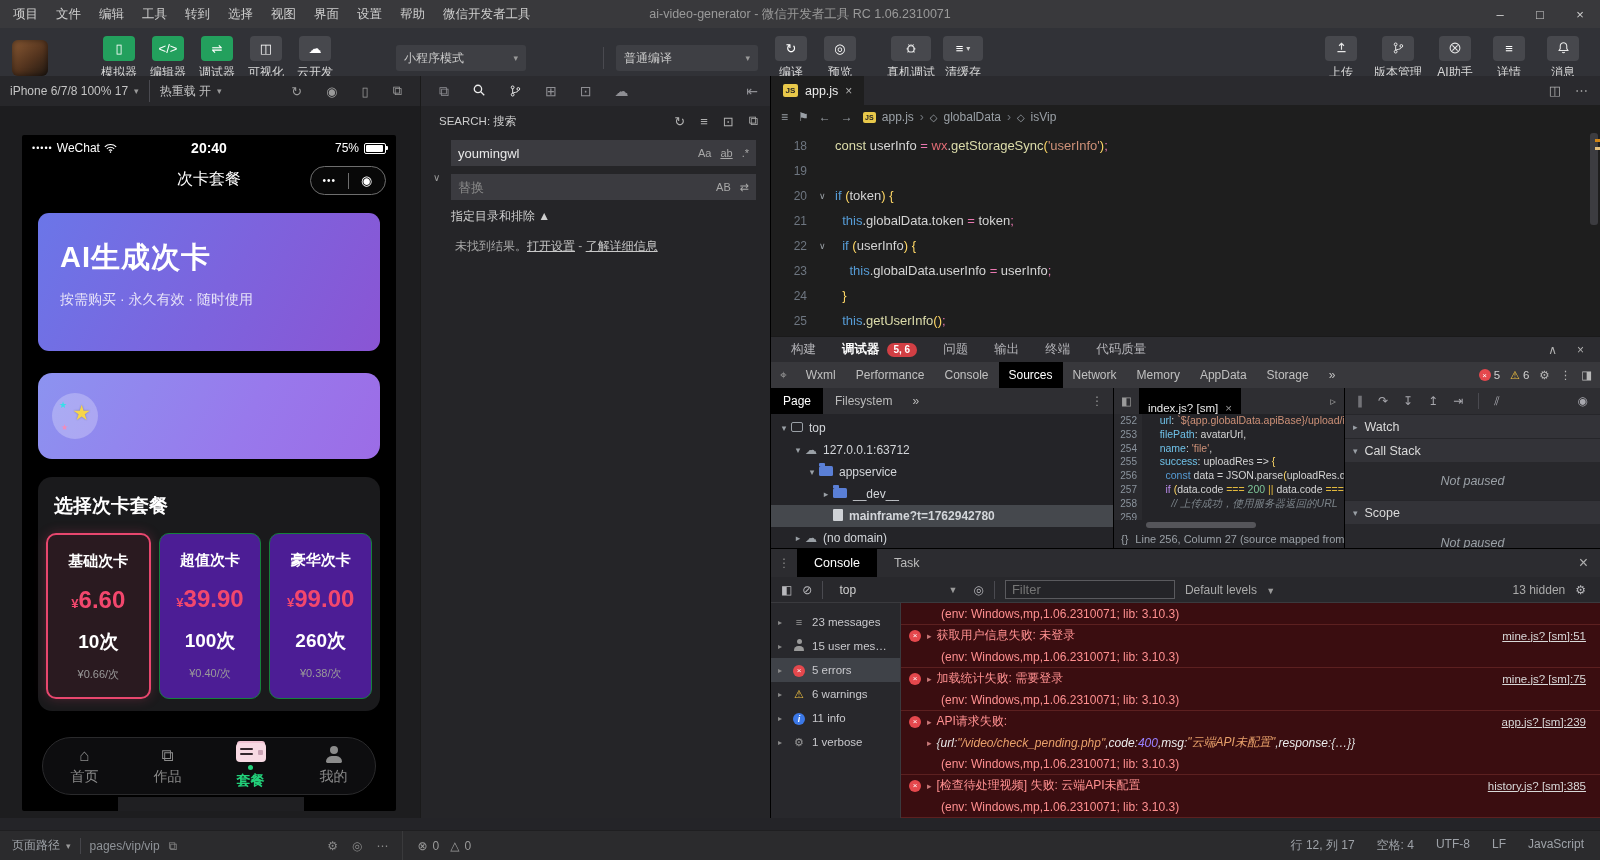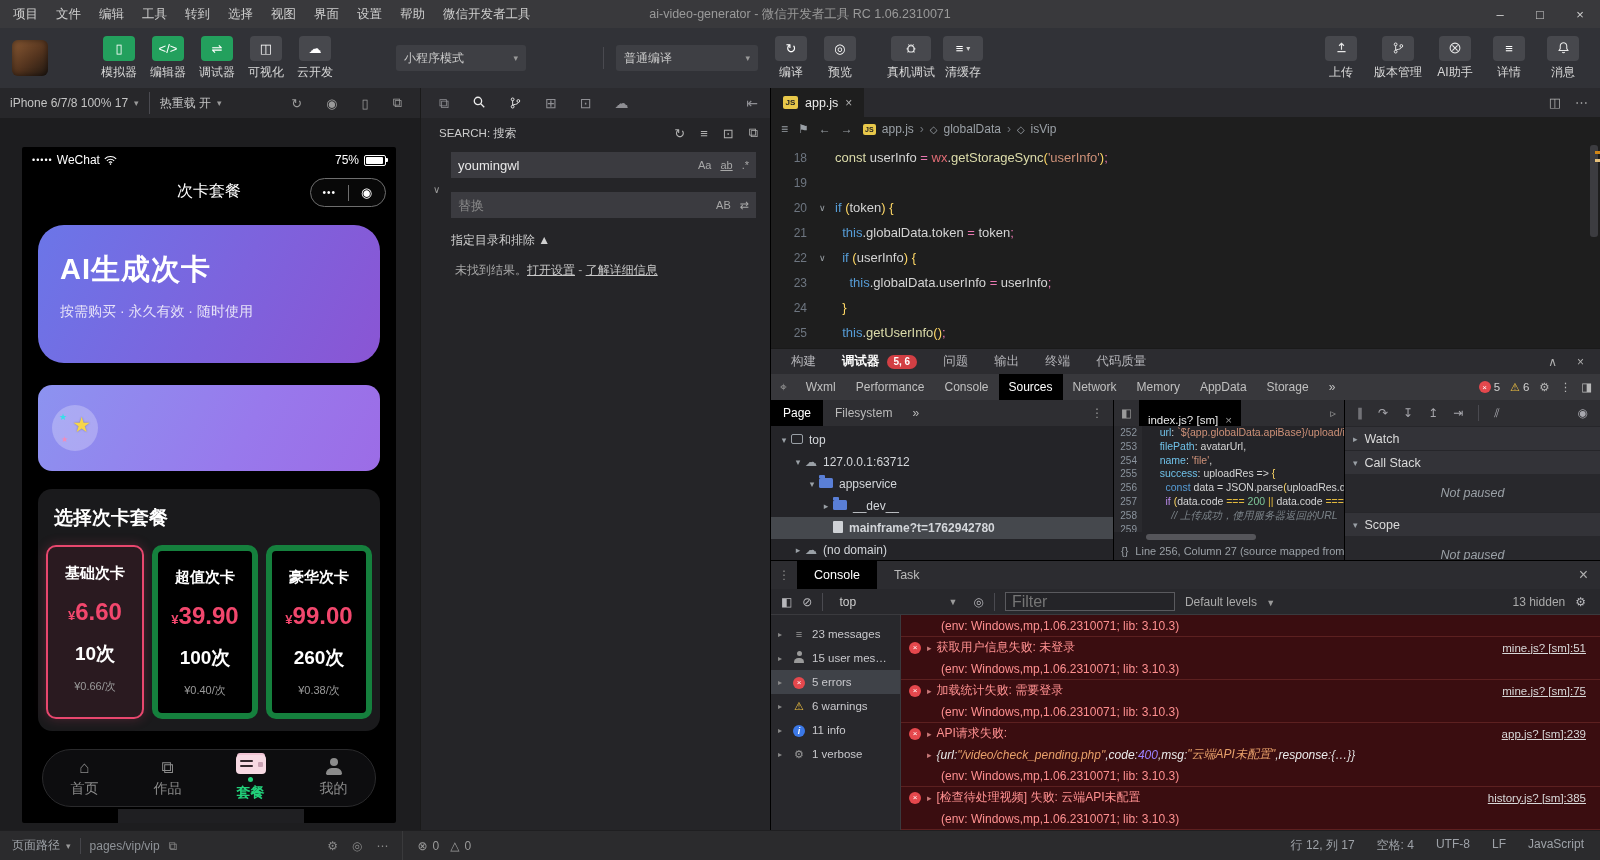--- a/index.html
+++ b/index.html
@@ -22,21 +22,21 @@
   .tbtn.wide .ibox{width:40px}
   .tbtn .ibox.green{background:#23a05d}
   .tbtn .ibox.gray{background:#47484d}
   .tbtn .lbl{font-size:12px;color:#d8d8d8;margin-top:3px;white-space:nowrap}
   .tb-group{display:flex;gap:7px}
   .tb-select{height:26px;background:#3e3f44;border-radius:3px;display:flex;align-items:center;justify-content:space-between;padding:0 8px;font-size:12px;color:#c8c8c8}
   .vdiv{width:1px;height:22px;background:#4a4a50;display:inline-block}
   .crt{font-size:9px;color:#9a9a9a;margin-left:6px}
 
   
-  .main{position:absolute;left:0;top:88px;right:0;height:742px}
+  .main{position:absolute;left:0;top:76px;right:0;height:742px}
   .sim{position:absolute;left:0;top:0;width:420px;height:742px;background:#1d1d1f}
   .sim-tb{height:30px;background:#27272a;display:flex;align-items:center;font-size:12px;color:#c4c4c4;padding:0 10px;gap:10px}
   .sim-icons{margin-left:auto;display:flex;gap:24px;color:#9a9a9a;font-size:13px;padding-right:8px}
 
   
   .phone{position:absolute;left:22px;top:59px;width:374px;height:676px;background:#000;border-radius:2px;overflow:hidden}
   .ph-status{height:26px;display:flex;align-items:center;justify-content:space-between;padding:0 10px;color:#fff;position:relative}
   .ph-sig{font-size:9px;letter-spacing:1px}
   .ph-carrier{font-size:12px;margin:0 4px}
   .ph-time{position:absolute;left:0;right:0;text-align:center;font-size:14px;font-weight:bold}
@@ -44,35 +44,35 @@
   .bat{width:22px;height:11px;border:1px solid #fff;border-radius:2px;position:relative}
   .bat::before{content:"";position:absolute;left:1px;top:1px;bottom:1px;width:17px;background:#fff;border-radius:1px}
   .bat::after{content:"";position:absolute;right:-3px;top:2.5px;width:2px;height:4px;background:#fff;border-radius:0 1px 1px 0}
   .ph-nav{height:40px;position:relative}
   .ph-title{position:absolute;left:0;right:0;top:8px;text-align:center;color:#fff;font-size:16px}
   .capsule{position:absolute;right:10px;top:5px;width:76px;height:29px;border:1px solid #6e6e6e;border-radius:15px;display:flex;align-items:center;color:#fff;background:rgba(20,20,20,.4)}
   .capsule .dots{flex:1;text-align:center;font-size:10px;letter-spacing:1px}
   .capsule .cdiv{width:1px;height:16px;background:#6e6e6e}
   .capsule .circ{flex:1;text-align:center;font-size:13px}
   .ph-body{padding:12px 16px 0}
-  .hero{height:138px;border-radius:26px;background:linear-gradient(118deg,#6b76e8 0%,#7d63dd 55%,#8a55d4 100%);padding:25px 22px;margin-bottom:22px}
+  .hero{height:138px;border-radius:11px;background:linear-gradient(118deg,#6b76e8 0%,#7d63dd 55%,#8a55d4 100%);padding:25px 22px;margin-bottom:22px}
   .hero h1{color:#fff;font-size:29px;font-weight:bold;letter-spacing:1px}
   .hero p{color:#e6e2f8;font-size:14px;margin-top:13px}
   .balance{height:86px;border-radius:14px;background:linear-gradient(118deg,#8c93f0 0%,#9879ec 60%,#9c6ce6 100%);display:flex;align-items:center;padding:0 14px;margin-bottom:18px}
   .b-ic{width:46px;height:46px;border-radius:50%;background:rgba(255,255,255,.25);position:relative;flex:none;margin-right:14px}
   .b-ic .s1{position:absolute;right:7px;top:8px;color:#f7d54a;font-size:21px;text-shadow:0 0 2px #00000055}
   .b-ic .s2{position:absolute;left:7px;top:7px;color:#35e0e8;font-size:9px}
   .b-ic .s3{position:absolute;left:9px;bottom:7px;color:#f58bb8;font-size:8px}
   .b-col .bl{color:#ecebfa;font-size:12px}
   .b-col .bv{color:#fff;font-size:24px;font-weight:bold;line-height:1.15}
   .b-col .bd{color:#e8e4f8;font-size:11px;margin-top:1px}
   .packages{background:#1a1a1c;border-radius:14px;padding:14px 8px 12px}
   .pk-title{color:#fff;font-size:19px;font-weight:bold;margin:2px 0 14px 8px}
   .pk-grid{display:flex;gap:8px}
-  .pkg{flex:1;border:6px solid #15803d;background:#000000;border-radius:10px;padding:17px 2px 15px;text-align:center}
+  .pkg{flex:1;border:1px solid #15803d;background:#4c1d95;border-radius:10px;padding:17px 2px 15px;text-align:center}
   .pkg.sel{border:2px solid #e8476e;background:#2a1a20;box-shadow:0 0 12px rgba(232,71,110,.25)}
   .pkg .nm{color:#fff;font-size:15px;font-weight:bold;margin-bottom:15px}
   .pkg .pr{color:#f2476d;font-size:24px;font-weight:bold;margin-bottom:15px;white-space:nowrap}
   .pkg .pr .cur{font-size:13px}
   .pkg .ct{color:#fff;font-size:19px;font-weight:bold;margin-bottom:12px}
   .pkg .un{color:#9a9a9a;font-size:11px}
   .ph-peek{position:absolute;left:96px;bottom:0;width:186px;height:14px;background:#1f1f22}
   .ph-tabbar{position:absolute;left:20px;right:20px;bottom:16px;height:58px;background:#0d0d0f;border:1px solid #2a2a2c;border-radius:30px;display:flex}
   .ptab{flex:1;display:flex;flex-direction:column;align-items:center;justify-content:center;gap:2px}
   .ptab .glyph{font-size:17px;color:#8b8b8b;height:20px;line-height:20px}
@@ -88,21 +88,21 @@
 
   
   .sidep{position:absolute;left:420px;top:0;width:350px;height:742px;background:#252528;border-left:1px solid #1a1a1a}
   .act-row{height:30px;background:#2b2b2f;display:flex;align-items:center;gap:23px;padding-left:18px;color:#8f8f94;font-size:14px}
   .act-row .on{color:#ececec}
   .act-row .coll{margin-left:auto;margin-right:12px}
   .s-head{height:30px;display:flex;align-items:center;padding:0 12px 0 18px;font-size:11.5px;color:#cccccc}
   .s-head .hicons{margin-left:auto;display:flex;gap:15px;color:#b0b0b0;font-size:13px}
   .s-wrap{position:relative;margin:4px 14px 0 30px}
   .s-chev{position:absolute;left:-18px;top:32px;color:#9a9a9a;font-size:10px}
-  .s-input{height:26px;background:#3b3b40;display:flex;align-items:center;padding:0 7px;margin-bottom:14px}
+  .s-input{height:26px;background:#3b3b40;display:flex;align-items:center;padding:0 7px;margin-bottom:8px}
   .s-input input{flex:1;background:transparent;border:none;outline:none;color:#e8e8e8;font-size:13px;min-width:0}
   .s-input input::placeholder{color:#8a8a8a}
   .s-opts{display:flex;gap:9px;color:#a8a8a8;font-size:11px}
   .s-opts .u{text-decoration:underline}
   .s-toggle{margin:8px 0 0 30px;font-size:12px;color:#cfcfcf}
   .s-result{margin:13px 0 0 34px;font-size:12px;color:#a8a8a8}
   .s-result a{color:#c8c8c8;text-decoration:underline}
 
   
   .edreg{position:absolute;left:770px;top:0;right:0;height:742px;background:#1e1e1e;border-left:1px solid #000}
@@ -175,21 +175,21 @@
 
   
   .conp{height:270px;border-top:1px solid #000;display:flex;flex-direction:column}
   .c-head{height:28px;background:#2c2c30;display:flex;align-items:stretch;flex:none}
   .c-head .grip{display:flex;align-items:center;padding:0 7px;color:#8a8a8a;font-size:12px}
   .c-tab{display:flex;align-items:center;padding:0 17px;font-size:12.5px;color:#bbb}
   .c-tab.on{background:#000;color:#fff}
   .c-head .cx{margin-left:auto;display:flex;align-items:center;padding:0 12px;color:#b0b0b0}
   .c-toolbar{height:26px;background:#28282c;border-bottom:1px solid #3a3a3e;display:flex;align-items:center;gap:10px;padding:0 10px;font-size:12px;color:#b8b8bc;flex:none}
   .c-sel{width:130px;height:19px;display:flex;align-items:center;justify-content:space-between;padding:0 6px;color:#cfcfcf}
-  .c-filter{width:170px;height:19px;background:#242428;border:1px solid #5a5a5e;color:#9a9a9a;font-size:16px;padding:0 6px;outline:none}
+  .c-filter{width:170px;height:19px;background:#242428;border:1px solid #5a5a5e;color:#9a9a9a;font-size:13px;padding:0 6px;outline:none}
   .c-hidden{margin-left:auto;color:#aaa}
   .c-body{flex:1;display:flex;overflow:hidden}
   .c-side{width:130px;background:#28282c;border-right:1px solid #3a3a3e;padding-top:7px;flex:none}
   .c-srow{height:24px;display:flex;align-items:center;gap:6px;padding-left:7px;font-size:11.5px;color:#c8c8cc;white-space:nowrap}
   .c-srow.sel{background:#3f4248}
   .c-srow .arr{color:#8a8a8a;font-size:8px;width:8px}
   .c-srow .gly{width:14px;text-align:center;color:#9a9a9a;font-size:11px}
   .ic-info{width:12px;height:12px;border-radius:50%;background:#3b78e7;color:#fff;font-size:9px;font-style:italic;font-weight:bold;display:inline-flex;align-items:center;justify-content:center}
   .ic-user{position:relative;width:12px;height:12px;display:inline-block}
   .ic-user::before{content:"";position:absolute;top:0;left:3.5px;width:5px;height:5px;border-radius:50%;background:#9a9a9a}
@@ -396,20 +396,21 @@
       <div class="phone">
         <div class="ph-status">
           <span style="display:flex;align-items:center;z-index:1">
             <span class="ph-sig">•••••</span>
             <span class="ph-carrier">WeChat</span>
             <svg width="13" height="10" viewBox="0 0 16 12">
                 <path d="M1 4.5C4.8.7 11.2.7 15 4.5M3.5 7C6 4.5 10 4.5 12.5 7M6 9.3c1.1-1.1 2.9-1.1 4 0" stroke="#fff" stroke-width="1.4" fill="none"></path>
                 <circle cx="8" cy="11" r="1" fill="#fff"></circle>
               </svg>
           </span>
+          <span class="ph-time">20:40</span>
           <span class="ph-batwrap" style="z-index:1">
             <span>75%</span>
             <span class="bat"></span>
           </span>
         </div>
         <div class="ph-nav">
           <div class="ph-title">次卡套餐</div>
           <div class="capsule">
             <span class="dots">•••</span>
             <span class="cdiv"></span>

